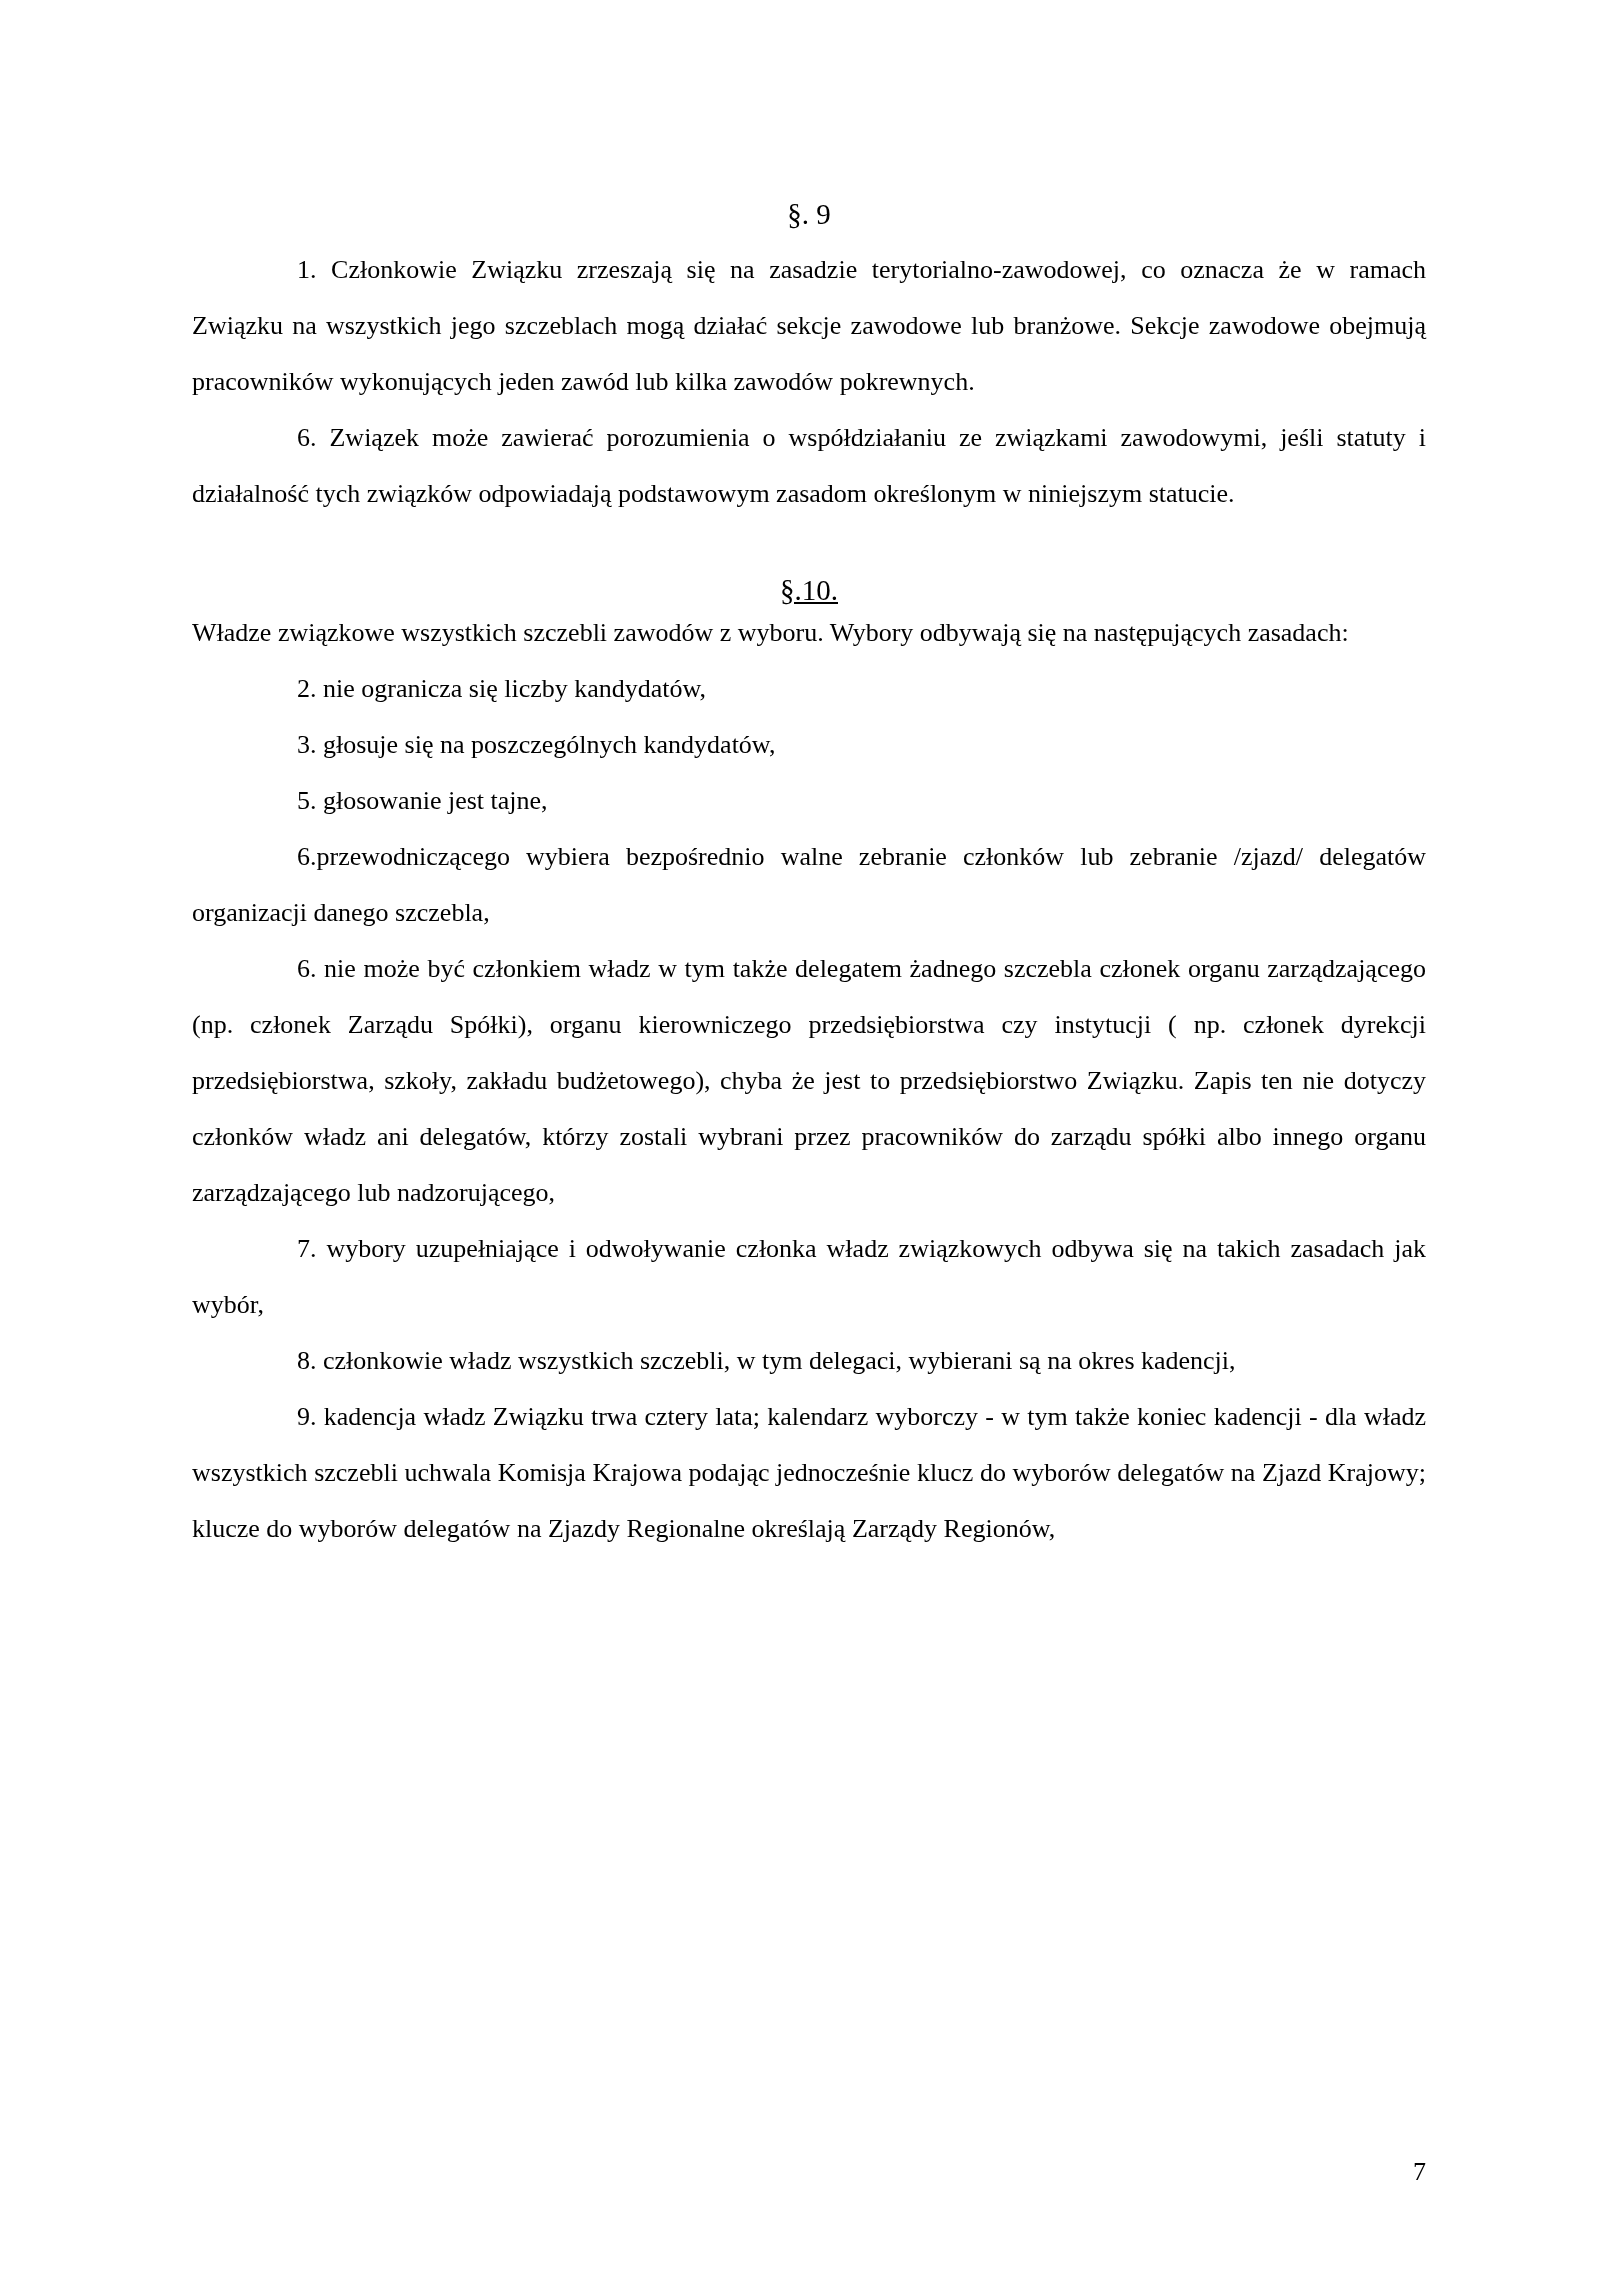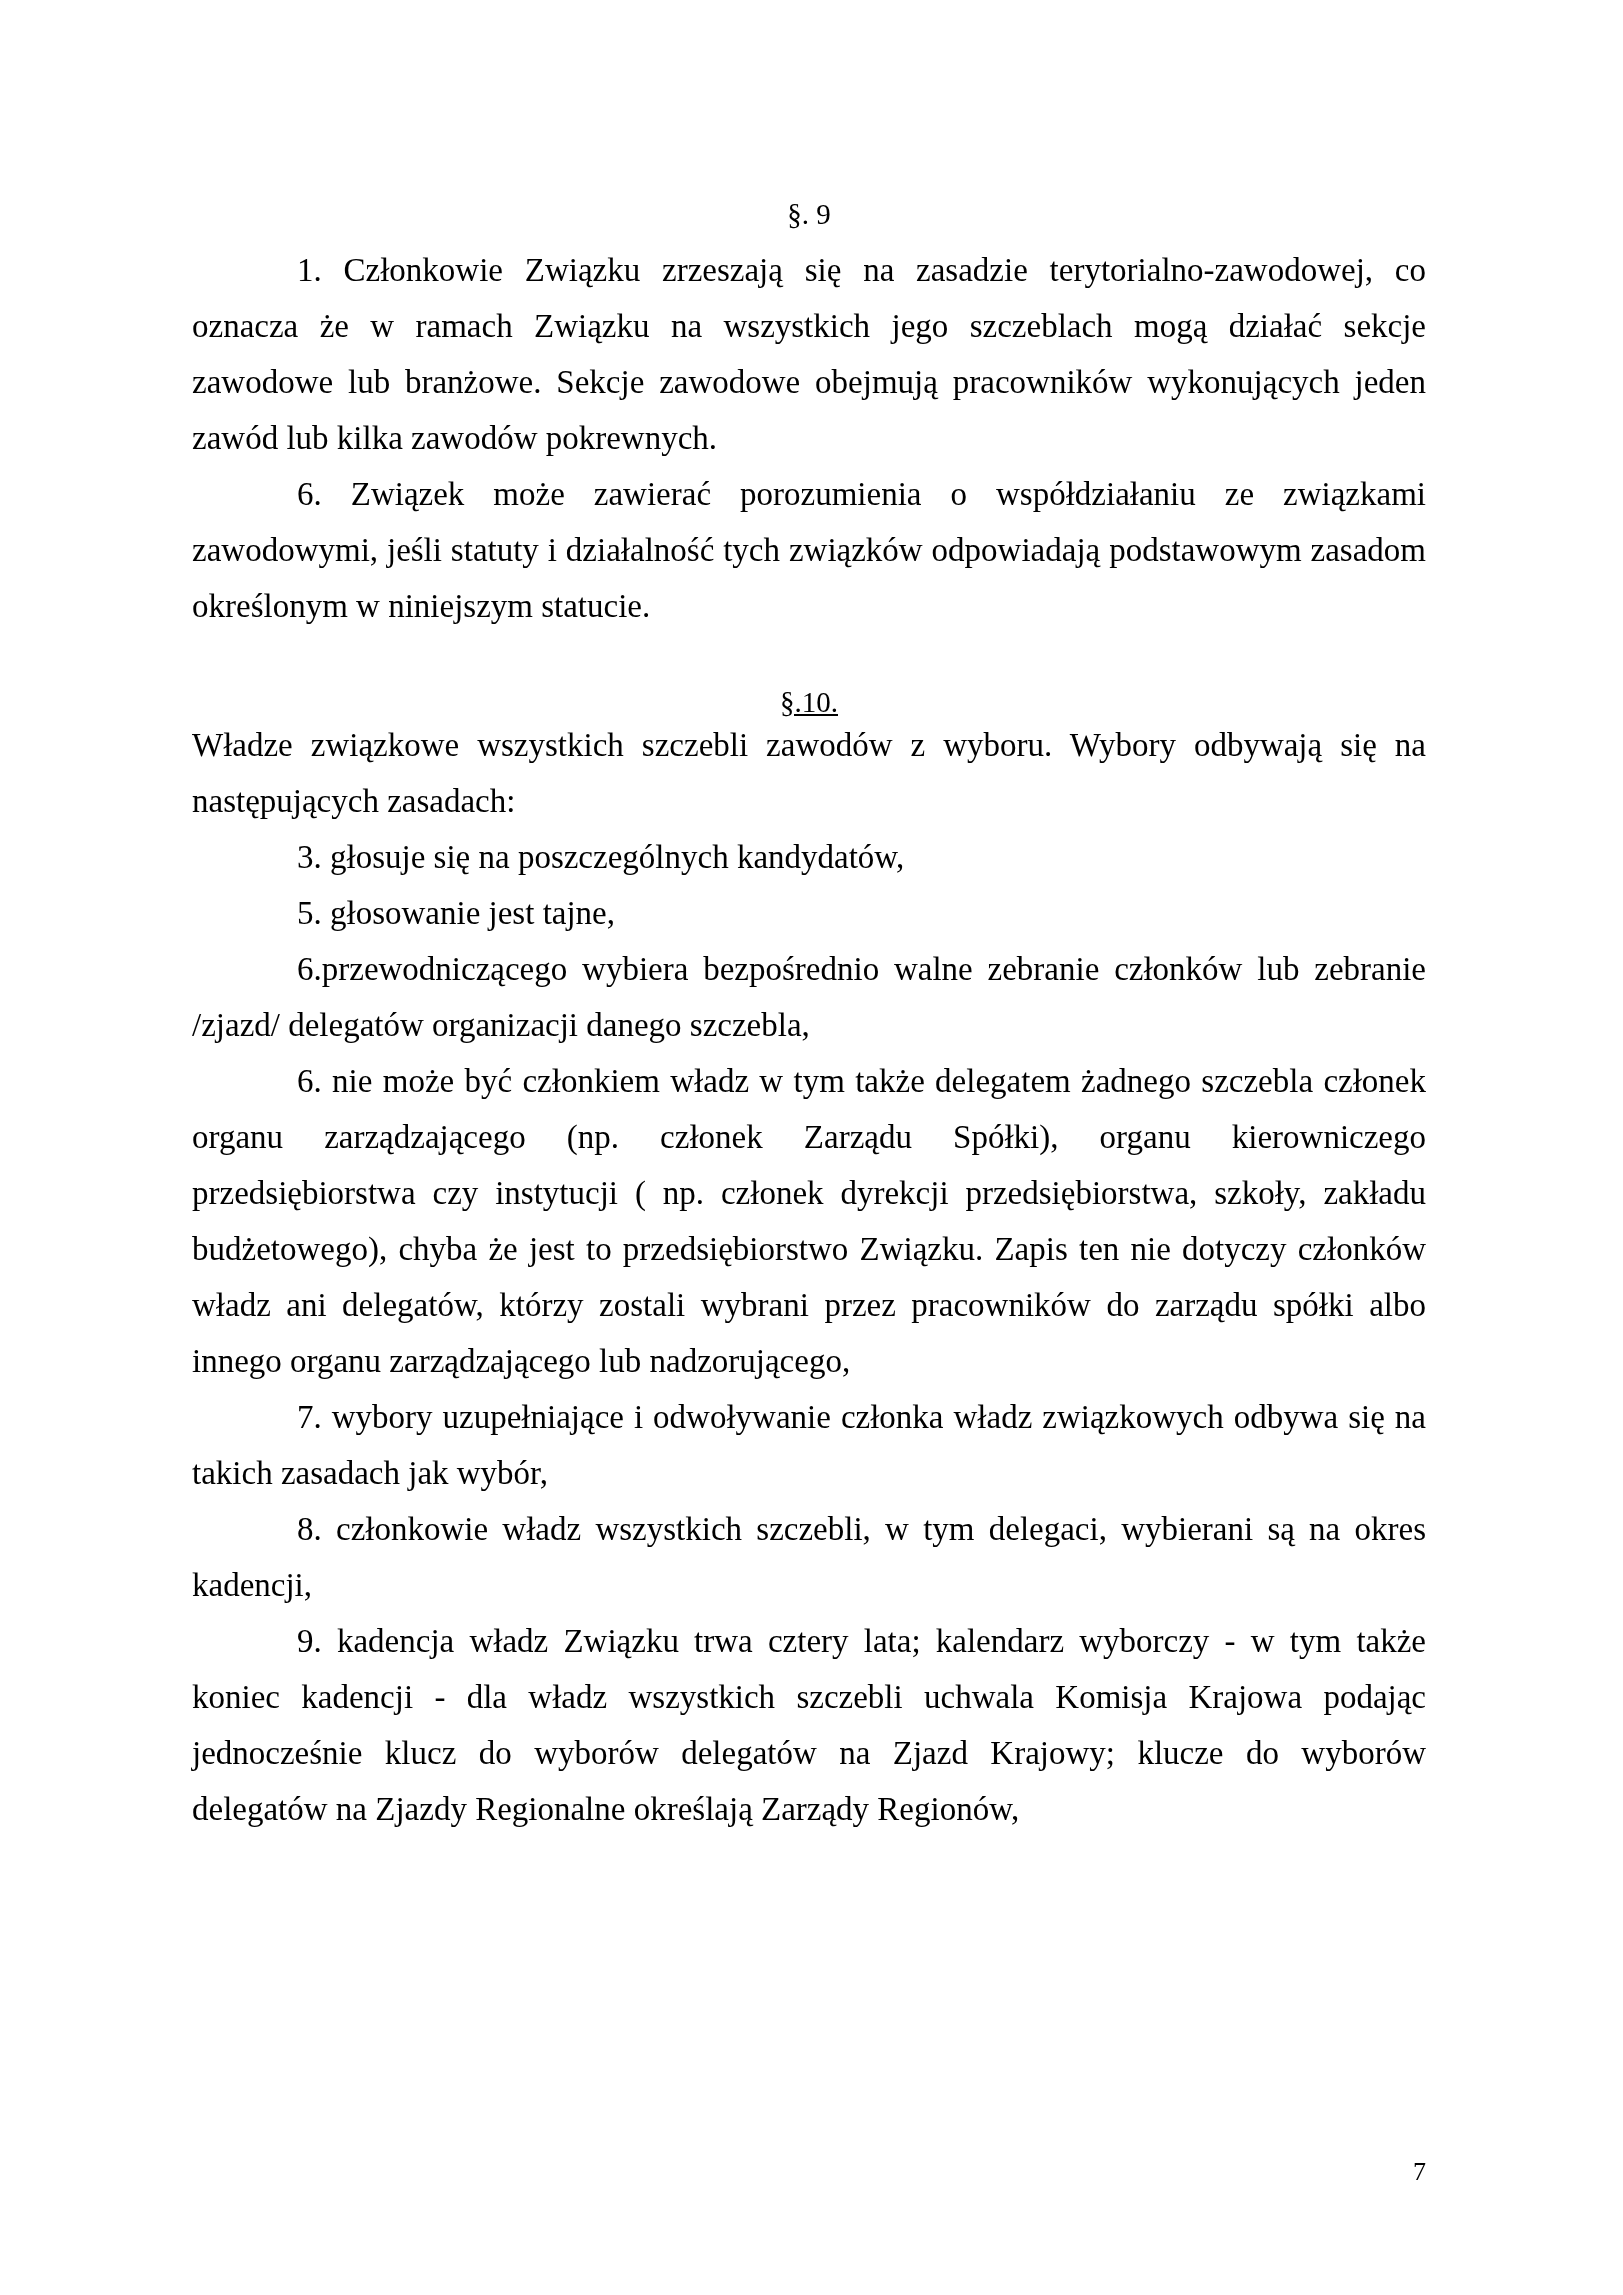--- a/index.html
+++ b/index.html
@@ -22,21 +22,21 @@
       width: 1234px;
     }
     .section-heading {
       text-align: center;
       font-size: 29px;
       line-height: 56px;
       margin: 0;
       height: 56px;
     }
     .para {
-      font-size: 33px;
+      font-size: 26px;
       line-height: 56px;
       text-align: justify;
       margin: 0;
     }
     .para.indent {
       text-indent: 105px;
     }
     .spacer {
       height: 55px;
     }
@@ -59,20 +59,21 @@
     <p class="section-heading">§. 9</p>
     <p class="para indent">1. Członkowie Związku zrzeszają się na zasadzie terytorialno-zawodowej, co oznacza że w ramach Związku na wszystkich jego szczeblach mogą działać sekcje zawodowe lub branżowe. Sekcje zawodowe obejmują pracowników wykonujących jeden zawód lub kilka zawodów pokrewnych.</p>
     <p class="para indent">6. Związek może zawierać porozumienia o współdziałaniu ze związkami zawodowymi, jeśli statuty i działalność tych związków odpowiadają podstawowym zasadom określonym w niniejszym statucie.</p>
   </div>
 
   <div class="spacer"></div>
 
   <div>
     <p class="section-heading" style="height:27.5px; line-height:27.5px;text-decoration:underline;">§.10.</p>
     <p class="para">Władze związkowe wszystkich szczebli zawodów z wyboru. Wybory odbywają się na następujących zasadach:</p>
+    <p class="para indent">2. nie ogranicza się liczby kandydatów,</p>
     <p class="para indent">3. głosuje się na poszczególnych kandydatów,</p>
     <p class="para indent">5. głosowanie jest tajne,</p>
     <p class="para indent">6.przewodniczącego wybiera bezpośrednio walne zebranie członków lub zebranie /zjazd/ delegatów organizacji danego szczebla,</p>
     <p class="para indent">6. nie może być członkiem władz w tym także delegatem żadnego szczebla członek organu zarządzającego (np. członek Zarządu Spółki), organu kierowniczego przedsiębiorstwa czy instytucji ( np. członek dyrekcji przedsiębiorstwa, szkoły, zakładu budżetowego), chyba że jest to przedsiębiorstwo Związku. Zapis ten nie dotyczy członków władz ani delegatów, którzy zostali wybrani przez pracowników do zarządu spółki albo innego organu zarządzającego lub nadzorującego,</p>
     <p class="para indent">7. wybory uzupełniające i odwoływanie członka władz związkowych odbywa się na takich zasadach jak wybór,</p>
     <p class="para indent">8. członkowie władz wszystkich szczebli, w tym delegaci, wybierani są na okres kadencji,</p>
     <p class="para indent">9. kadencja władz Związku trwa cztery lata; kalendarz wyborczy - w tym także koniec kadencji - dla władz wszystkich szczebli uchwala Komisja Krajowa podając jednocześnie klucz do wyborów delegatów na Zjazd Krajowy; klucze do wyborów delegatów na Zjazdy Regionalne określają Zarządy Regionów,</p>
   </div>
 
 </div>

